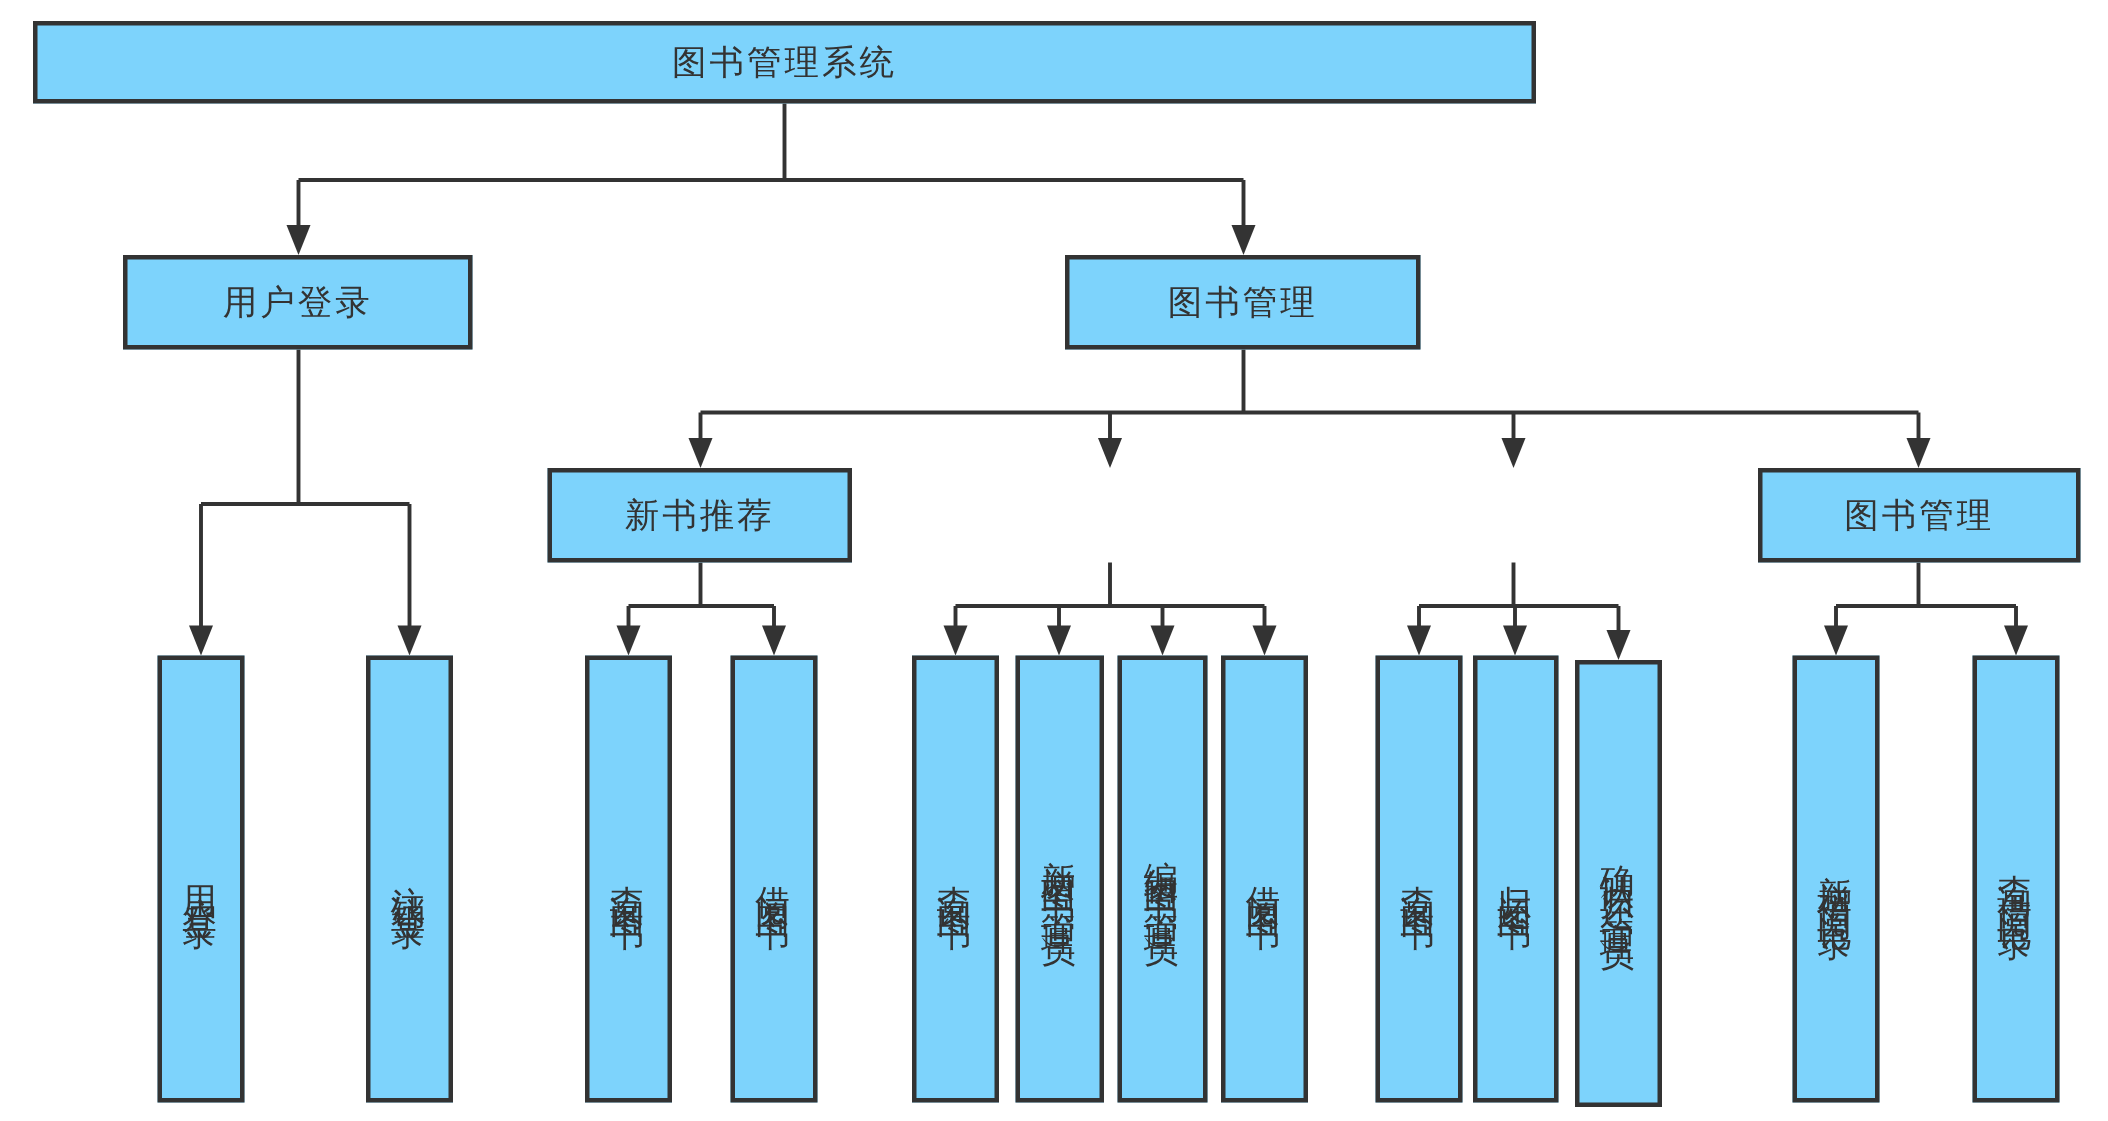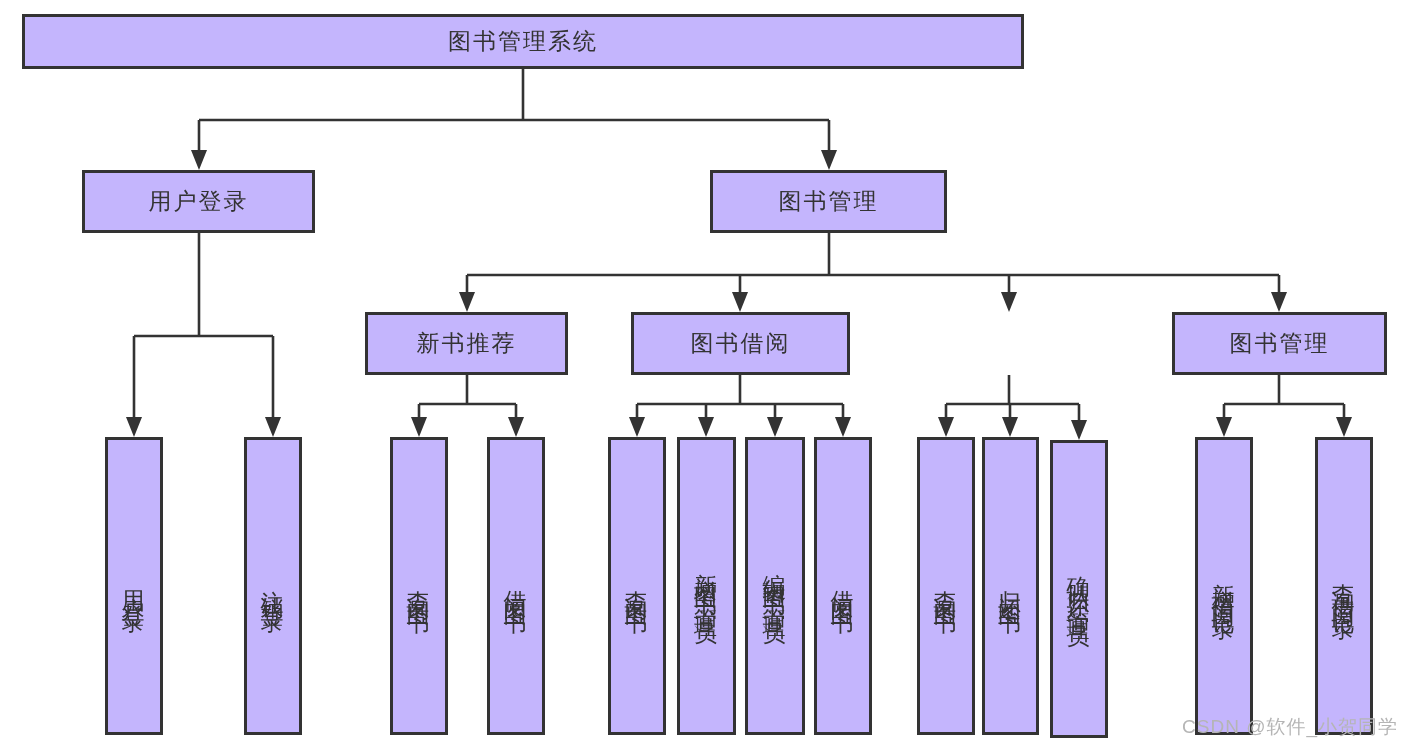--- a/index.html
+++ b/index.html
@@ -12,21 +12,21 @@
     overflow: hidden;
   }
   .wires {
     position: absolute;
     left: 0; top: 0;
     pointer-events: none;
   }
   .node {
     position: absolute;
     box-sizing: border-box;
-    background: #c4b5fd;
+    background: #7dd3fc;
     border: 3px solid #333333;
     display: flex;
     align-items: center;
     justify-content: center;
     color: #333333;
   }
   .node.h span {
     font-size: 23px;
     letter-spacing: 2px;
     white-space: nowrap;
@@ -126,23 +126,20 @@
   <div class="node h" style="left:82px;top:170px;width:233px;height:63px">
     <span>用户登录</span>
   </div>
   <div class="node h" style="left:710px;top:170px;width:237px;height:63px">
     <span>图书管理</span>
   </div>
 
   <div class="node h" style="left:365px;top:312px;width:203px;height:63px">
     <span>新书推荐</span>
   </div>
-  <div class="node h" style="left:631px;top:312px;width:219px;height:63px">
-    <span>图书借阅</span>
-  </div>
   <div class="node h" style="left:1172px;top:312px;width:215px;height:63px">
     <span>图书管理</span>
   </div>
 
   <div class="node v" style="left:105px;top:437px;width:58px;height:298px">
     <span>用户登录</span>
   </div>
   <div class="node v" style="left:244px;top:437px;width:58px;height:298px">
     <span>注销登录</span>
   </div>
@@ -177,15 +174,14 @@
     <span>确认归还（管理员）</span>
   </div>
 
   <div class="node v" style="left:1195px;top:437px;width:58px;height:298px">
     <span>新增借阅记录</span>
   </div>
   <div class="node v" style="left:1315px;top:437px;width:58px;height:298px">
     <span>查询借阅记录</span>
   </div>
 
-  <div class="watermark">CSDN @软件_小贺同学</div>
 
 </div>
 
 </body></html>

